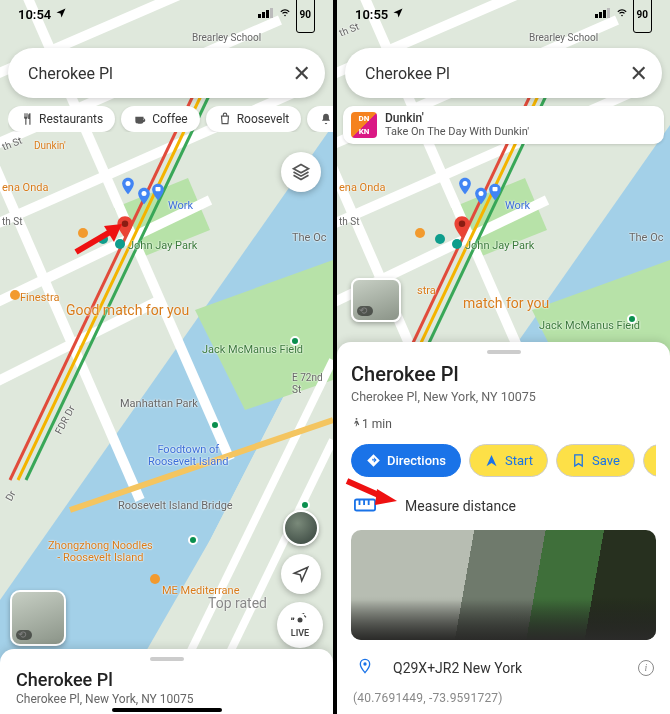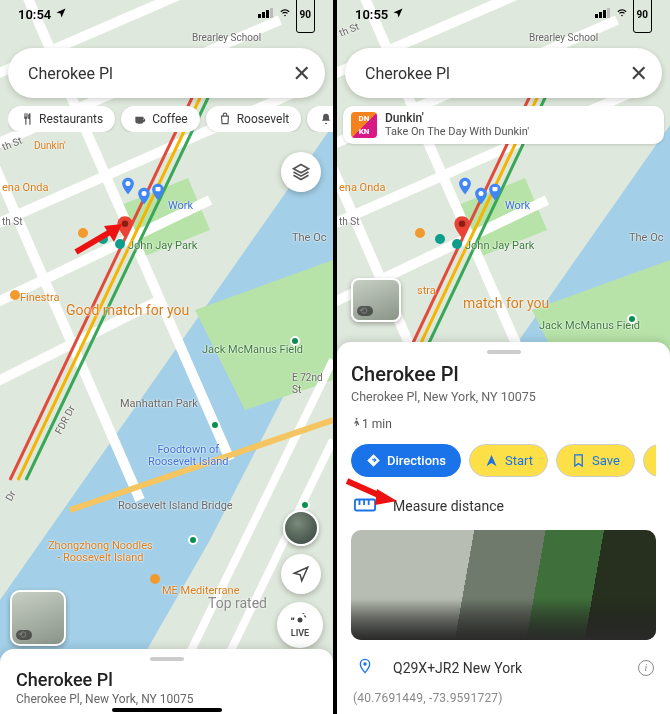--- a/index.html
+++ b/index.html
@@ -229,21 +229,21 @@
     font-size: 13px;
     display:flex; align-items:center; gap:6px;
     border:1px solid #ccc;
     color:#1a73e8; background:#fde047;
     white-space:nowrap;
   }
   .btn.primary { background:#1a73e8; color:#fff; border-color:#1a73e8; font-weight:500; }
   .btn .ic { width:15px; height:15px; }
 
   .measure-row {
-    display:flex; align-items:center; gap:16px;
+    display:flex; align-items:center; gap:28px;
     margin: 18px 2px 14px;
     font-size: 14px; color:#333;
   }
   .measure-row .ruler { color:#1a73e8; font-size:18px; width:24px; text-align:center; }
 
   .street-photo {
     height: 110px;
     border-radius: 10px;
     background:
       linear-gradient(180deg, rgba(255,255,255,0) 60%, rgba(0,0,0,0.35)),

